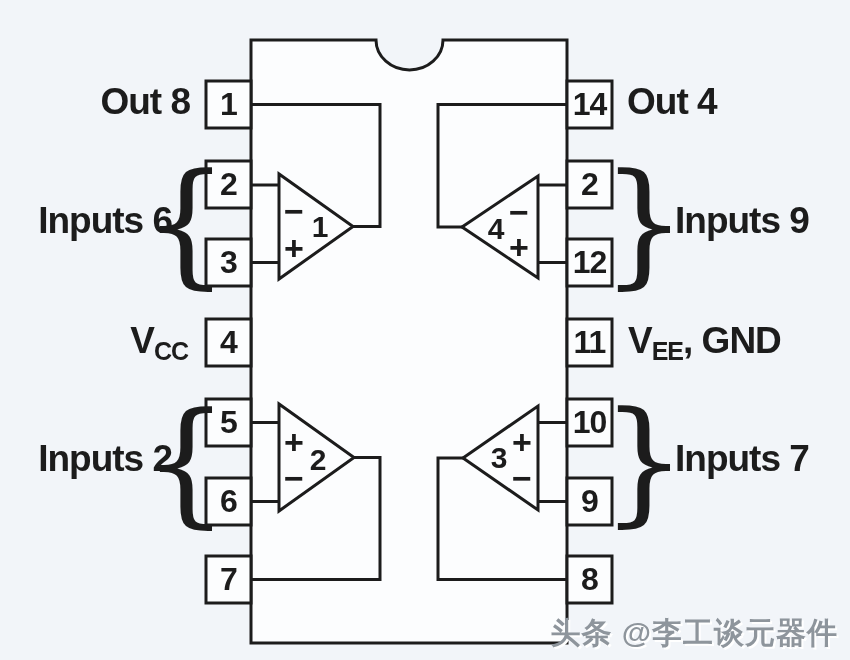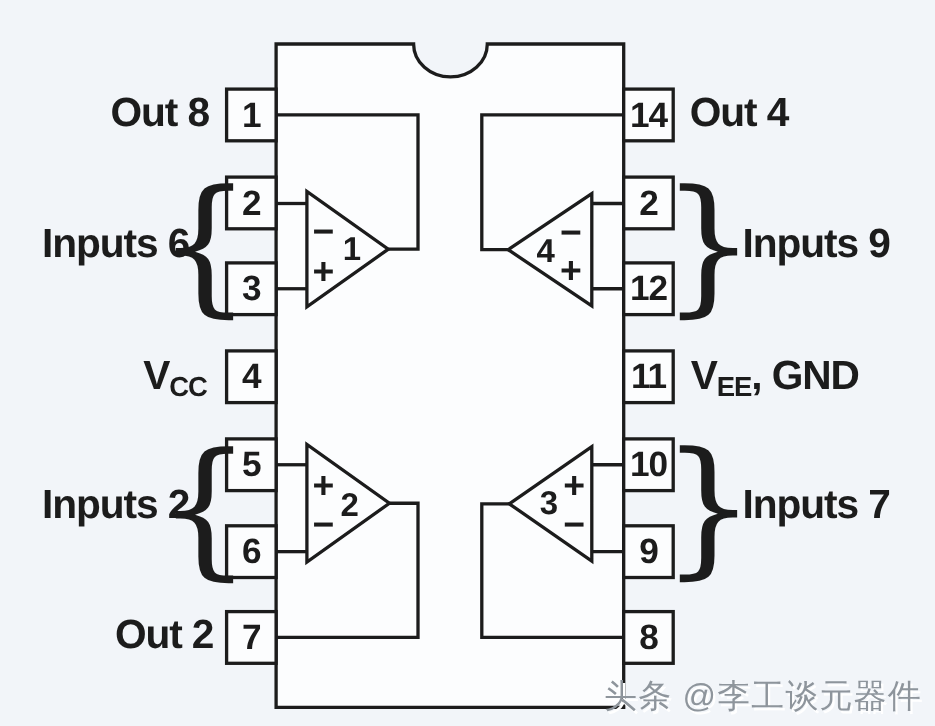--- a/index.html
+++ b/index.html
@@ -18,21 +18,21 @@
   .tri{fill:var(--shape-fill);stroke:var(--line);stroke-width:3;stroke-linejoin:miter;}
   .pin-num{position:absolute;width:45px;height:47px;display:flex;align-items:center;justify-content:center;
            font-size:32px;font-weight:700;color:var(--line);letter-spacing:-1px;}
   .lbl{position:absolute;font-size:37px;font-weight:700;letter-spacing:-1px;color:var(--line);
        white-space:nowrap;transform:translateY(-54%);}
   .sub{font-size:25px;position:relative;top:7px;letter-spacing:-1px;}
   .brace{position:absolute;transform:translate(-50%,-50%);font-family:"DejaVu Serif",serif;
          font-size:135px;font-weight:400;color:var(--line);line-height:1;}
   .sign{position:absolute;transform:translate(-50%,-50%);font-size:34px;font-weight:700;color:var(--line);}
   .opnum{position:absolute;transform:translate(-50%,-50%);font-size:30px;font-weight:700;color:var(--line);}
-  .watermark{position:absolute;right:12px;bottom:6px;font-size:30px;font-weight:400;letter-spacing:1px;
+  .watermark{position:absolute;right:12px;bottom:6px;font-size:30px;font-weight:700;letter-spacing:1px;
              color:var(--watermark-text);text-shadow:2px 2px 0 #ffffff;white-space:nowrap;}
 </style>
 </head>
 <body>
 
 <div class="stage">
 
   <svg width="850" height="660" viewBox="0 0 850 660">
 
     <path class="body-shape" d="M251 40 H376 A33.5 30 0 0 0 443 40 H567 V643 H251 Z"></path>
@@ -89,21 +89,20 @@
   <div class="pin-num" style="left:567px;top:239px">12</div>
   <div class="pin-num" style="left:567px;top:319px">11</div>
   <div class="pin-num" style="left:567px;top:399px">10</div>
   <div class="pin-num" style="left:567px;top:478px">9</div>
   <div class="pin-num" style="left:567px;top:556px">8</div>
 
   <div class="lbl" style="right:660px;top:104px">Out 8</div>
   <div class="lbl" style="right:678px;top:223px">Inputs 6</div>
   <div class="lbl" style="right:662px;top:343px"><span>V</span><span class="sub">CC</span></div>
   <div class="lbl" style="right:678px;top:461px">Inputs 2</div>
-  <div class="lbl" style="right:656px;top:579px">Out 2</div>
 
   <div class="lbl" style="left:627px;top:104px">Out 4</div>
   <div class="lbl" style="left:675px;top:223px">Inputs 9</div>
   <div class="lbl" style="left:628px;top:343px"><span>V</span><span class="sub">EE</span><span>, GND</span></div>
   <div class="lbl" style="left:675px;top:461px">Inputs 7</div>
 
   <div class="brace" style="left:186px;top:223px">{</div>
   <div class="brace" style="left:186px;top:462px">{</div>
   <div class="brace" style="left:644px;top:223px">}</div>
   <div class="brace" style="left:644px;top:461px">}</div>

